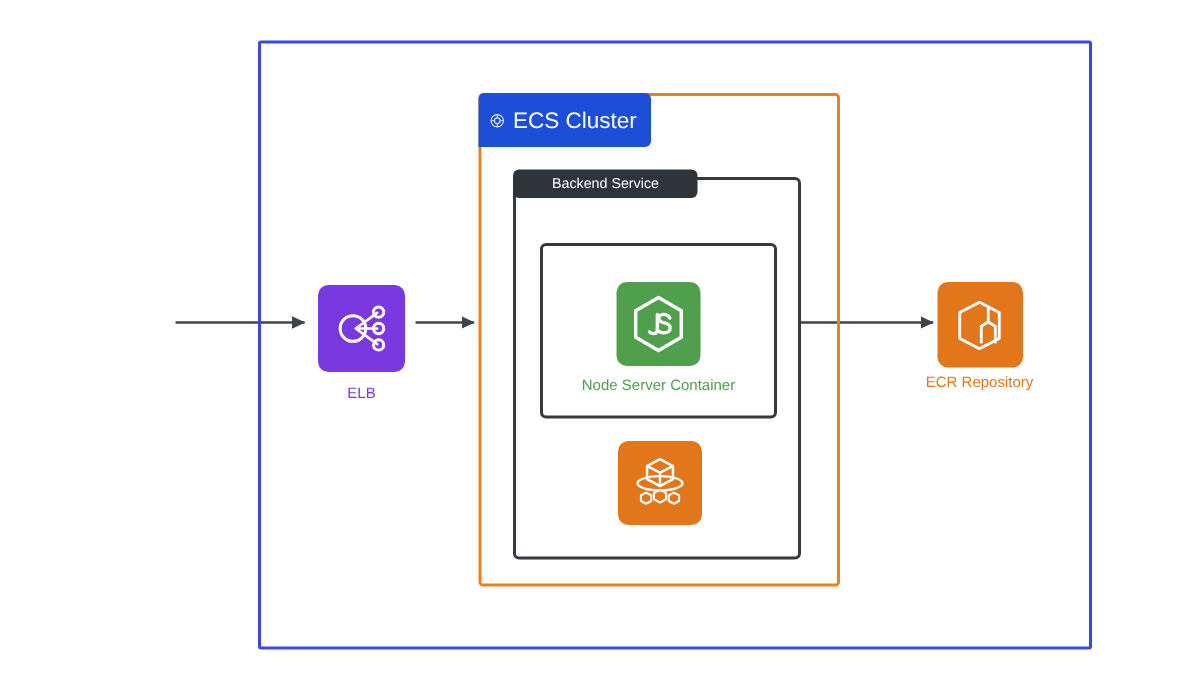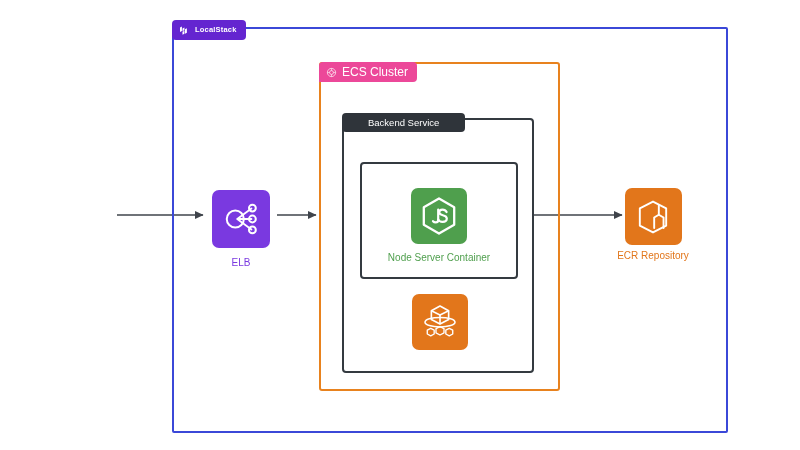--- a/index.html
+++ b/index.html
@@ -77,26 +77,26 @@
     background: #6425d0;
     border-radius: 4px;
     color: #ffffff;
     font-size: 7.5px;
     font-weight: bold;
     letter-spacing: 0.2px;
   }
   .tab-ecs {
     left: 319px;
     top: 62px;
-    height: 20px;
+    height: 36px;
     padding: 0 9px 0 7px;
-    background: #ec4899;
+    background: #1d4ed8;
     border-radius: 4px 4px 4px 0;
     color: #ffffff;
-    font-size: 12px;
+    font-size: 15px;
     font-weight: 500;
   }
   .tab-service {
     left: 342px;
     top: 113px;
     height: 19px;
     padding: 0 26px;
     background: #2f343a;
     border-radius: 4px;
     color: #ffffff;
@@ -186,31 +186,20 @@
       <marker id="arrowhead" markerWidth="6" markerHeight="6" refX="5.2" refY="3" orient="auto" markerUnits="strokeWidth">
         <path d="M0,0.4 L5.6,3 L0,5.6 z" fill="#3f444b"></path>
       </marker>
     </defs>
     <line x1="117" y1="215" x2="203" y2="215" stroke="#3f444b" stroke-width="1.6" marker-end="url(#arrowhead)"></line>
     <line x1="277" y1="215" x2="316" y2="215" stroke="#3f444b" stroke-width="1.6" marker-end="url(#arrowhead)"></line>
     <line x1="534" y1="215" x2="622" y2="215" stroke="#3f444b" stroke-width="1.6" marker-end="url(#arrowhead)"></line>
   </svg>
 
   <div class="boundary boundary-localstack"></div>
-  <div class="tab tab-localstack">
-    <span class="tab-icon">
-      <svg width="11" height="11" viewBox="0 0 24 24" xmlns="http://www.w3.org/2000/svg">
-        <path d="M2.2 5.2 L6.4 3.0 L6.4 13.0 L2.2 15.1 Z" fill="#ffffff"></path>
-        <path d="M7.6 7.4 L11.8 5.2 L11.8 11.4 L7.6 13.5 Z" fill="#ffffff"></path>
-        <path d="M7.6 14.8 L11.8 12.7 L11.8 18.9 L7.6 21.0 Z" fill="#ffffff"></path>
-        <path d="M13.0 9.0 L17.2 6.9 L17.2 16.9 L13.0 19.0 Z" fill="#ffffff"></path>
-      </svg>
-    </span>
-    <span>LocalStack</span>
-  </div>
 
   <div class="boundary boundary-ecs"></div>
   <div class="tab tab-ecs">
     <span class="tab-icon">
       <svg width="11" height="11" viewBox="0 0 24 24" xmlns="http://www.w3.org/2000/svg">
         <circle cx="12" cy="12" r="9" fill="none" stroke="#ffffff" stroke-width="1.7" opacity="0.85"></circle>
         <circle cx="12" cy="12" r="4.2" fill="none" stroke="#ffffff" stroke-width="1.7" opacity="0.85"></circle>
         <path d="M12 3 L12 7.8 M12 16.2 L12 21 M3 12 L7.8 12 M16.2 12 L21 12" stroke="#ffffff" stroke-width="1.5" opacity="0.85"></path>
       </svg>
     </span>

